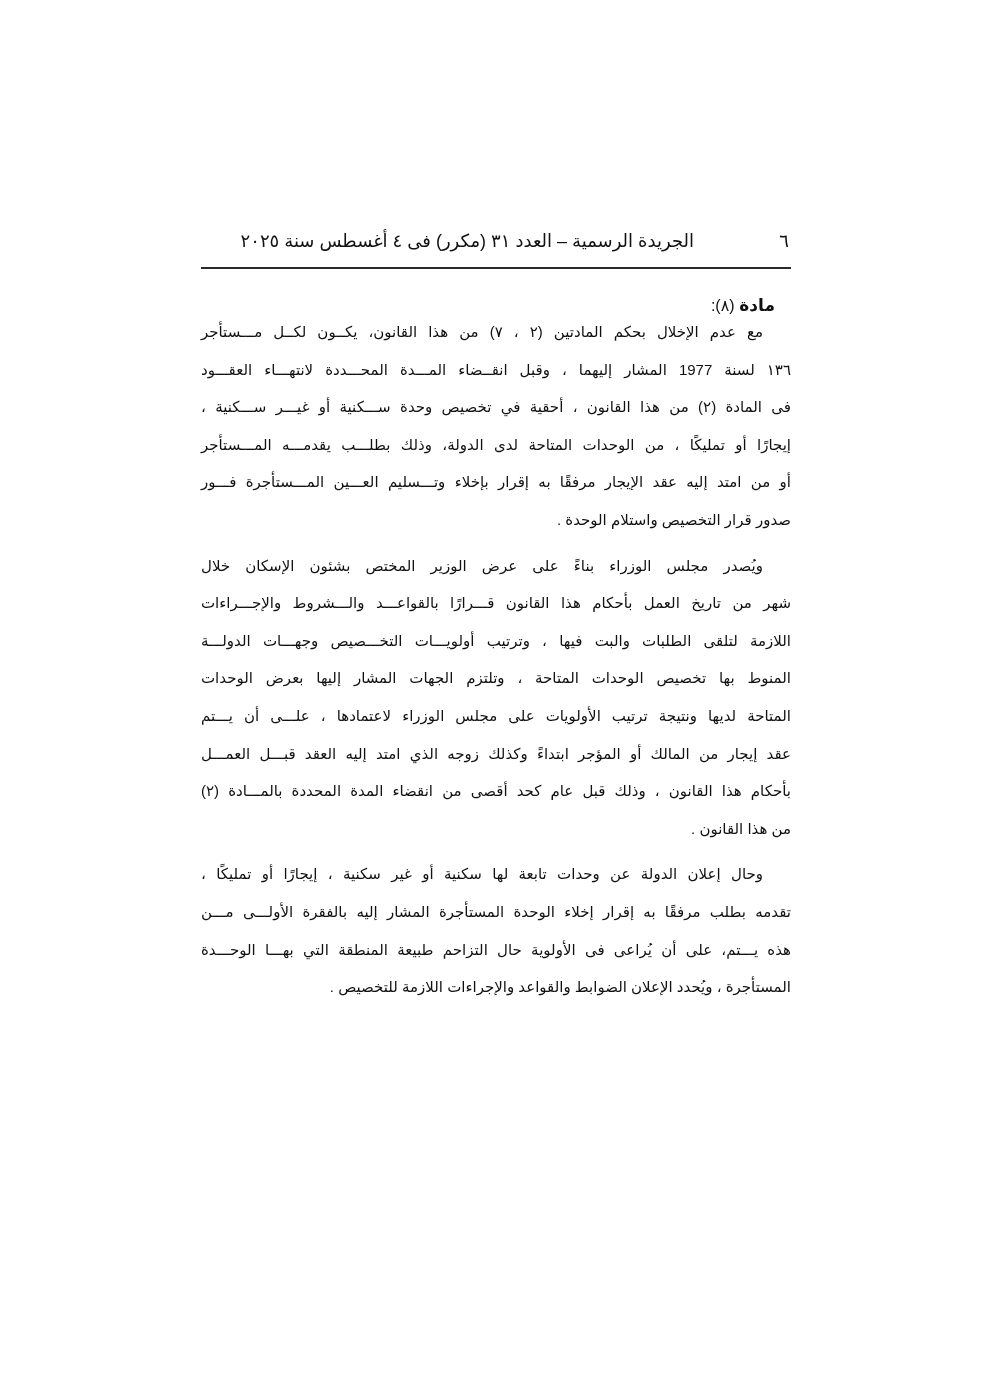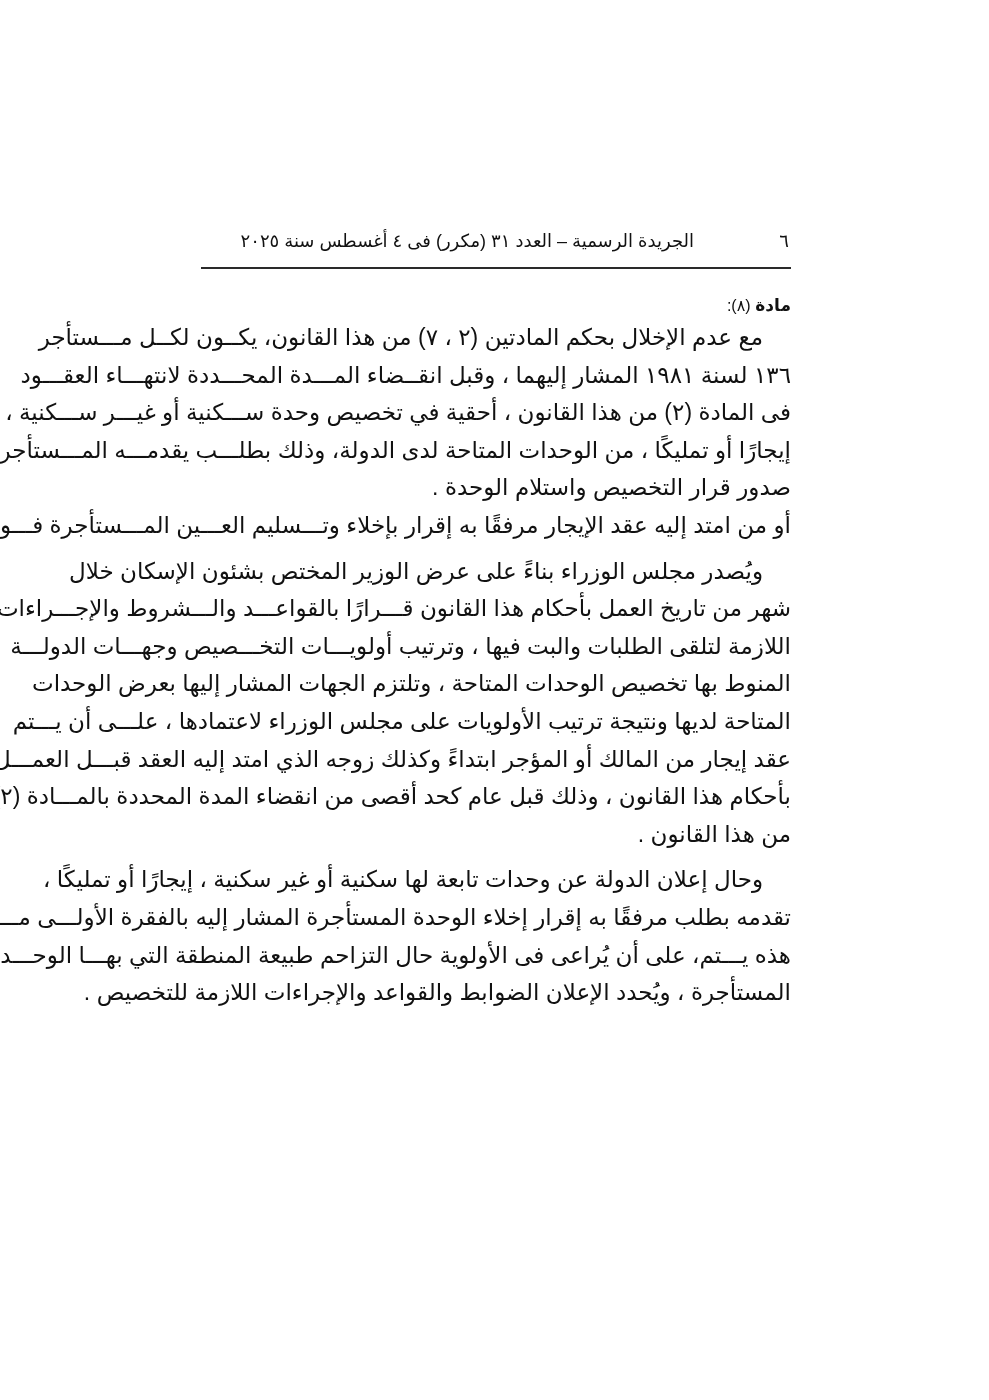--- a/index.html
+++ b/index.html
@@ -2,23 +2,23 @@
 <html><head>
 <meta charset="utf-8">
 <style>
   html, body { margin: 0; padding: 0; background: #ffffff; }
   body { width: 989px; height: 1400px; position: relative; overflow: hidden; font-family: "Liberation Sans", "DejaVu Sans", sans-serif; color: #111; }
   .page { position: absolute; left: 201px; top: 225px; width: 590px; direction: rtl; }
   .header { position: relative; height: 34px; font-size: 18px; line-height: 32px; }
   .header .page-num { position: absolute; right: 2px; top: 0; }
   .header .title { position: absolute; right: 97px; top: 0; white-space: nowrap; }
   .rule { position: absolute; top: 42px; left: 0; right: 0; height: 2px; background: #2a2a2a; }
-  .article-title { position: absolute; top: 68px; right: 0; font-size: 17px; font-weight: bold; line-height: 26px; }
+  .article-title { position: absolute; top: 68px; right: 16px; font-size: 17px; font-weight: bold; line-height: 26px; }
   .article-title .num { font-weight: normal; font-size: 16px; }
-  .body { position: absolute; top: 94px; right: 0; width: 590px; font-size: 23px; line-height: 37.6px; }
+  .body { position: absolute; top: 88px; right: 0; width: 590px; font-size: 15px; line-height: 37.6px; }
   .para { margin: 0 0 8px 0; text-align: justify; text-align-last: right; }
   .para .line { display: block; text-align: justify; text-align-last: justify; white-space: nowrap; }
   .para .line.last { text-align-last: right; }
   .para .line.first { padding-right: 28px; }
 </style>
 </head>
 <body>
 
 <div class="page">
   <div class="header">
@@ -28,25 +28,25 @@
   <div class="rule"></div>
 
   <div class="article-title">
     <span>مادة</span>
     <span class="num">(٨):</span>
   </div>
 
   <div class="body">
     <p class="para">
       <span class="line first">مع عدم الإخلال بحكم المادتين (٢ ، ٧) من هذا القانون، يكــون لكــل مـــستأجر</span>
-      <span class="line">١٣٦ لسنة ١٩٨١ المشار إليهما ، وقبل انقــضاء المـــدة المحـــددة لانتهـــاء العقـــود</span>
+      <span class="line">١٣٦ لسنة 1977 المشار إليهما ، وقبل انقــضاء المـــدة المحـــددة لانتهـــاء العقـــود</span>
       <span class="line">فى المادة (٢) من هذا القانون ، أحقية في تخصيص وحدة ســـكنية أو غيـــر ســـكنية ،</span>
       <span class="line">إيجارًا أو تمليكًا ، من الوحدات المتاحة لدى الدولة، وذلك بطلـــب يقدمـــه المـــستأجر</span>
+      <span class="line">أو من امتد إليه عقد الإيجار مرفقًا به إقرار بإخلاء وتـــسليم العـــين المـــستأجرة فـــور</span>
       <span class="line last">صدور قرار التخصيص واستلام الوحدة .</span>
-      <span class="line">أو من امتد إليه عقد الإيجار مرفقًا به إقرار بإخلاء وتـــسليم العـــين المـــستأجرة فـــور</span>
     </p>
     <p class="para">
       <span class="line first">ويُصدر مجلس الوزراء بناءً على عرض الوزير المختص بشئون الإسكان خلال</span>
       <span class="line">شهر من تاريخ العمل بأحكام هذا القانون قـــرارًا بالقواعـــد والـــشروط والإجـــراءات</span>
       <span class="line">اللازمة لتلقى الطلبات والبت فيها ، وترتيب أولويـــات التخـــصيص وجهـــات الدولـــة</span>
       <span class="line">المنوط بها تخصيص الوحدات المتاحة ، وتلتزم الجهات المشار إليها بعرض الوحدات</span>
       <span class="line">المتاحة لديها ونتيجة ترتيب الأولويات على مجلس الوزراء لاعتمادها ، علـــى أن يـــتم</span>
       <span class="line">عقد إيجار من المالك أو المؤجر ابتداءً وكذلك زوجه الذي امتد إليه العقد قبـــل العمـــل</span>
       <span class="line">بأحكام هذا القانون ، وذلك قبل عام كحد أقصى من انقضاء المدة المحددة بالمـــادة (٢)</span>
       <span class="line last">من هذا القانون .</span>

